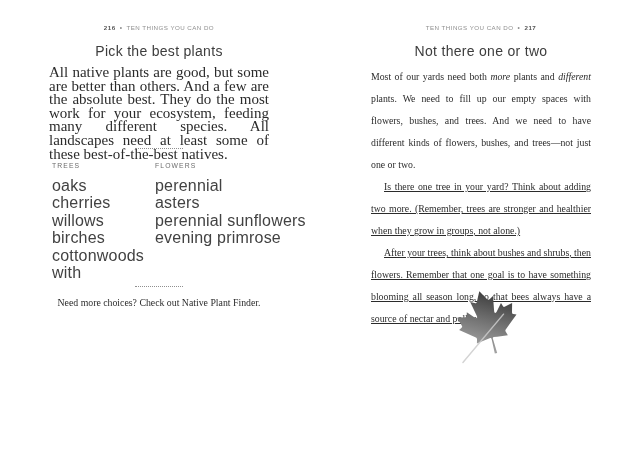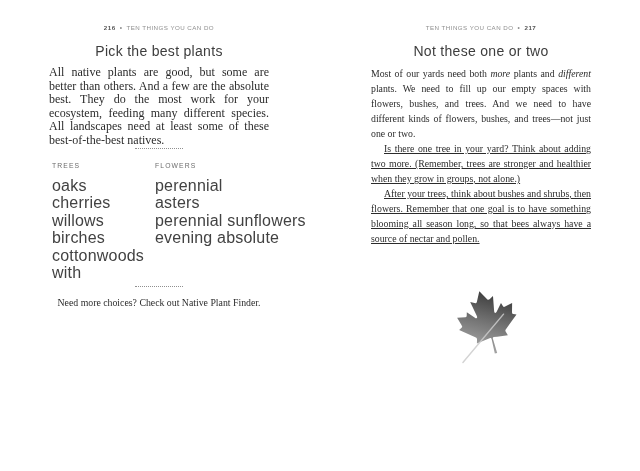--- a/index.html
+++ b/index.html
@@ -33,26 +33,26 @@
     text-align: center;
     font-family: "Liberation Sans", sans-serif;
     font-weight: 400; font-size: 14px; letter-spacing: 0.3px;
     color: #3d3d3d;
   }
   .page.left  .chapter-title { left: 49px; }
   .page.right .chapter-title { left: 51px; }
 
   
   .body-par {
-    font-size: 12px; line-height: 13.6px;
+    font-size: 15px; line-height: 13.6px;
     color: #2b2b2b; text-align: justify;
   }
   .page.left .body-par { position: absolute; top: 66px; left: 49px; width: 220px; }
   .body-block { position: absolute; top: 66px; left: 51px; width: 220px; }
-  .body-block p { text-align: justify; font-size: 9.8px; line-height: 15px; color: #2b2b2b; }
+  .body-block p { text-align: justify; font-size: 9.8px; line-height: 22px; color: #2b2b2b; }
   .body-block p.indent { text-indent: 13px; text-decoration: underline; }
   .body-block em { font-style: italic; }
 
   
   .divider { position: absolute; left: 49px; width: 220px; display: flex; justify-content: center; }
   .divider::before { content: ""; width: 48px; border-top: 1.6px dotted #8f8f8f; }
   .divider.d1 { top: 148px; }
   .divider.d2 { top: 286px; }
 
   
@@ -104,36 +104,36 @@
       <div class="col-item">birches</div>
       <div class="col-item">cottonwoods</div>
       <div class="col-item">with</div>
     </div>
 
     <div class="col col-flowers">
       <div class="col-label">FLOWERS</div>
       <div class="col-item">perennial</div>
       <div class="col-item">asters</div>
       <div class="col-item">perennial sunflowers</div>
-      <div class="col-item">evening absolute</div>
+      <div class="col-item">evening primrose</div>
     </div>
 
     <div class="divider d2"></div>
 
     <p class="note">Need more choices? Check out Native Plant Finder.</p>
   </section>
 
   <section class="page right">
     <div class="running-head">
       <span class="rh-title">TEN THINGS YOU CAN DO</span>
       <span class="sep">•</span>
       <span class="folio">217</span>
     </div>
 
-    <h1 class="chapter-title">Not these one or two</h1>
+    <h1 class="chapter-title">Not there one or two</h1>
 
     <div class="body-block">
       <p><span>Most of our yards need both </span><em>more</em><span> plants and </span><em>different</em><span> plants. We need to fill up our empty spaces with flowers, bushes, and trees. And we need to have different kinds of flowers, bushes, and trees—not just one or two.</span></p>
       <p class="indent">Is there one tree in your yard? Think about adding two more. (Remember, trees are stronger and healthier when they grow in groups, not alone.)</p>
       <p class="indent">After your trees, think about bushes and shrubs, then flowers. Remember that one goal is to have something blooming all season long, so that bees always have a source of nectar and pollen.</p>
     </div>
 
     <div class="leaf">
       <svg viewBox="0 0 100 92" xmlns="http://www.w3.org/2000/svg">
         <defs>

